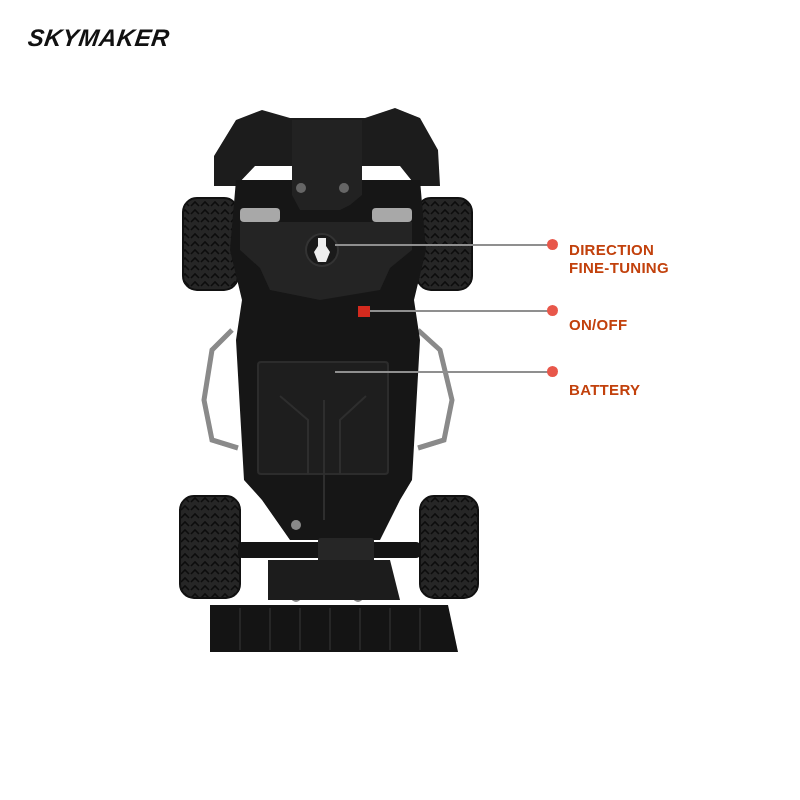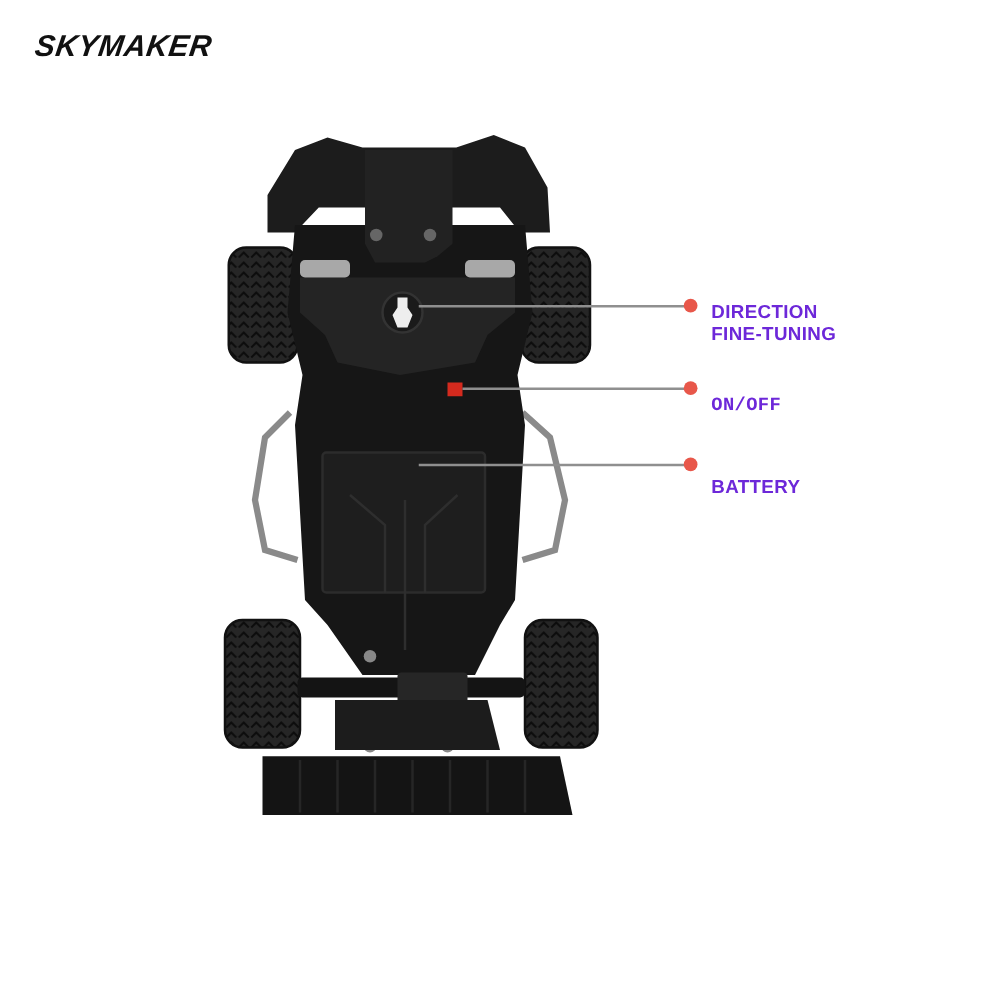--- a/index.html
+++ b/index.html
@@ -1,21 +1,21 @@
 <!DOCTYPE html>
 <html><head>
 <meta charset="utf-8">
 <style>
   html,body{margin:0;padding:0;}
   body{width:800px;height:800px;background:#ffffff;position:relative;overflow:hidden;font-family:"Liberation Sans",sans-serif;}
   .logo{position:absolute;left:28px;top:24px;font-family:"Liberation Sans",sans-serif;font-weight:bold;font-style:italic;font-size:24px;letter-spacing:0.5px;color:#111;transform:skewX(-8deg);}
   .car{position:absolute;left:0;top:0;width:800px;height:800px;}
   .callout-line{position:absolute;height:2px;background:#8f8f8f;}
   .callout-dot{position:absolute;width:11px;height:11px;border-radius:50%;}
-  .callout-label{position:absolute;color:#6d28d9;font-weight:bold;font-size:15px;line-height:18px;letter-spacing:0.3px;white-space:pre-line;}
+  .callout-label{position:absolute;color:#c2410c;font-weight:bold;font-size:15px;line-height:18px;letter-spacing:0.3px;white-space:pre-line;}
 </style>
 </head>
 <body>
 
 <div class="logo"><span>SKYMAKER</span></div>
 
 <svg class="car" viewBox="0 0 800 800" xmlns="http://www.w3.org/2000/svg">
   <defs>
     <pattern id="tread" width="10" height="8" patternUnits="userSpaceOnUse">
       <rect width="10" height="8" fill="#262626"></rect>
@@ -85,17 +85,17 @@
   </g>
 </svg>
 
 <div class="callout-line" style="left:335px;top:244px;width:218px;"></div>
 <div class="callout-dot" style="left:547px;top:239px;background:#e8574a;"></div>
 <div class="callout-label" style="left:569px;top:241px;">DIRECTION
 FINE-TUNING</div>
 
 <div class="callout-line" style="left:370px;top:310px;width:183px;"></div>
 <div class="callout-dot" style="left:547px;top:305px;background:#e8574a;"></div>
-<div class="callout-label" style="left:569px;top:316px;font-family:Liberation Mono, monospace;">ON/OFF</div>
+<div class="callout-label" style="left:569px;top:316px;">ON/OFF</div>
 
 <div class="callout-line" style="left:335px;top:371px;width:218px;"></div>
 <div class="callout-dot" style="left:547px;top:366px;background:#e8574a;"></div>
 <div class="callout-label" style="left:569px;top:381px;text-align:center;">BATTERY</div>
 
 </body></html>

